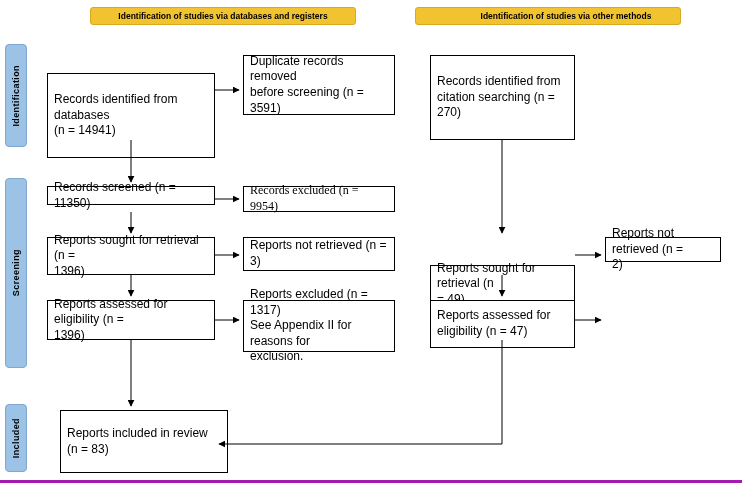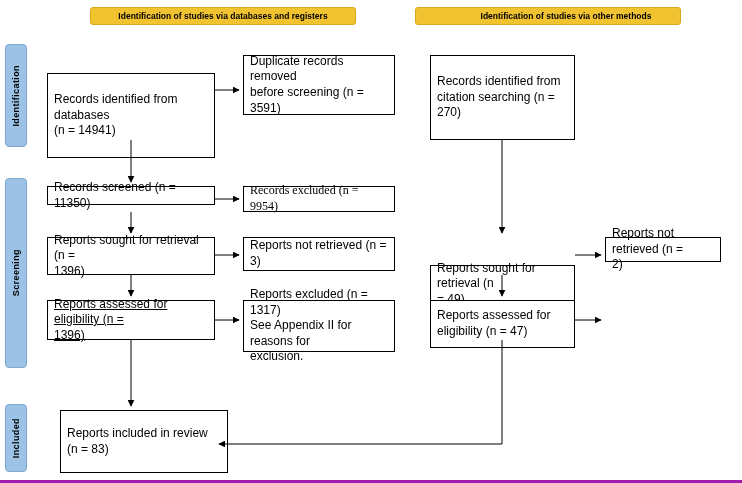--- a/index.html
+++ b/index.html
@@ -87,21 +87,21 @@
   </div>
   <div class="stage" style="left:5px; top:404px; height:68px;">
     <span>Included</span>
   </div>
 
   <div class="box" style="left:47px; top:73px; width:168px; height:85px;">Records identified from databases
 (n = 14941)</div>
   <div class="box" style="left:47px; top:186px; width:168px; height:19px;">Records screened (n = 11350)</div>
   <div class="box" style="left:47px; top:237px; width:168px; height:38px;">Reports sought for retrieval (n =
 1396)</div>
-  <div class="box" style="left:47px; top:300px; width:168px; height:40px;text-decoration:underline;">Reports assessed for eligibility (n =
+  <div class="box" style="left:47px; top:300px; width:168px; height:40px;">Reports assessed for eligibility (n =
 1396)</div>
   <div class="box" style="left:60px; top:410px; width:168px; height:63px;">Reports included in review (n = 83)</div>
 
   <div class="box" style="left:243px; top:55px; width:152px; height:60px;">Duplicate records removed
 before screening (n = 3591)</div>
   <div class="box" style="left:243px; top:186px; width:152px; height:26px;font-family:Liberation Serif, serif;">Records excluded (n = 9954)</div>
   <div class="box" style="left:243px; top:237px; width:152px; height:34px;">Reports not retrieved (n = 3)</div>
   <div class="box" style="left:243px; top:300px; width:152px; height:52px;">Reports excluded (n = 1317)
 See Appendix II for reasons for
 exclusion.</div>

